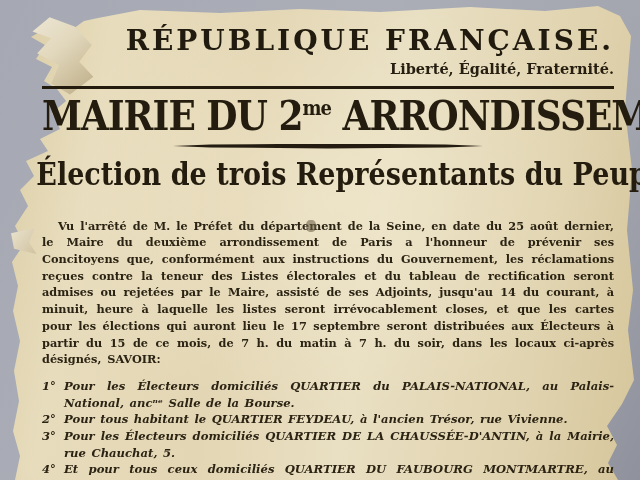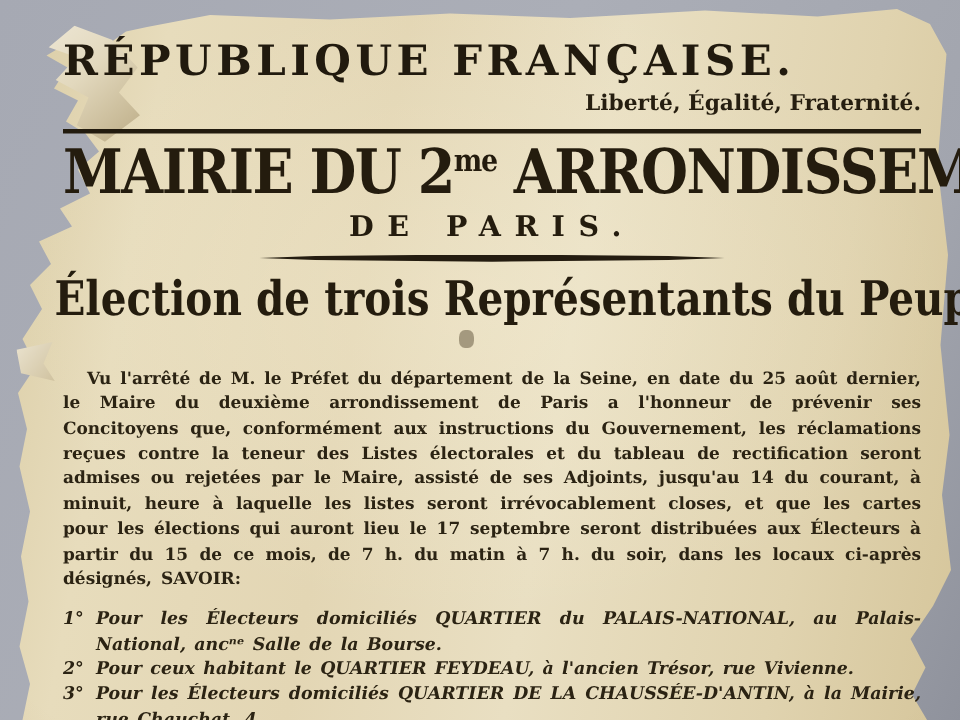--- a/index.html
+++ b/index.html
@@ -31,21 +31,21 @@
   }
   .flap2{
     position:absolute; left:8px; top:228px; width:30px; height:26px;
     background:linear-gradient(130deg,#ece5d2,#cfc19e);
     clip-path:polygon(10% 20%, 90% 0%, 70% 55%, 95% 100%, 20% 80%);
   }
   .content{
     position:absolute; left:42px; right:26px; top:0; color:#2a2214;
   }
   .rep-title{
-    margin-top:24px; text-align:left; font-weight:bold; font-size:28px;
+    margin-top:24px; text-align:right; font-weight:bold; font-size:28px;
     letter-spacing:3px; color:#211a0e; white-space:nowrap;
   }
   .motto{ margin-top:3px; text-align:right; font-weight:bold; font-size:14.5px; color:#261e10;}
   .top-rule{ margin-top:9px; height:2.5px; background:#221b0e;}
   .mairie{
     margin-top:5px; text-align:center; font-weight:bold; font-size:36px; color:#241c0e;
     transform:scale(1,1.14); transform-origin:50% 50%; white-space:nowrap; letter-spacing:-1px;
   }
   .mairie sup{ font-size:0.5em; vertical-align:super;}
   .deparis{ margin-top:4px; text-align:center; font-weight:bold; font-size:19px; letter-spacing:9px; color:#241c0e;}
@@ -78,40 +78,39 @@
   <div class="paper"></div>
   <div class="flap"></div>
   <div class="flap2"></div>
 
   <div class="content">
     <div class="rep-title">RÉPUBLIQUE FRANÇAISE.</div>
     <div class="motto">Liberté, Égalité, Fraternité.</div>
     <div class="top-rule"></div>
 
     <div class="mairie"><span>MAIRIE DU 2</span><sup>me</sup><span> ARRONDISSEMENT</span></div>
-    <div class="deparis">DE PARIS.</div>
 
     <div class="swell swell1"></div>
 
     <div class="election">Élection de trois Représentants du Peuple.</div>
 
     <p class="body-par par1">Vu l'arrêté de M. le Préfet du département de la Seine, en date du 25 août dernier, le Maire du deuxième arrondissement de Paris a l'honneur de prévenir ses Concitoyens que, conformément aux instructions du Gouvernement, les réclamations reçues contre la teneur des Listes électorales et du tableau de rectification seront admises ou rejetées par le Maire, assisté de ses Adjoints, jusqu'au 14 du courant, à minuit, heure à laquelle les listes seront irrévocablement closes, et que les cartes pour les élections qui auront lieu le 17 septembre seront distribuées aux Électeurs à partir du 15 de ce mois, de 7 h. du matin à 7 h. du soir, dans les locaux ci-après désignés, SAVOIR:</p>
 
     <div class="plist">
       <div class="plist-item">
         <span class="plist-num">1°</span>
         <span class="plist-text">Pour les Électeurs domiciliés QUARTIER du PALAIS-NATIONAL, au Palais-National, ancⁿᵉ Salle de la Bourse.</span>
       </div>
       <div class="plist-item">
         <span class="plist-num">2°</span>
-        <span class="plist-text">Pour ceux habitant le QUARTIER FEYDEAU, à l'ancien Trésor, rue Vivienne.</span>
+        <span class="plist-text">Pour tous habitant le QUARTIER FEYDEAU, à l'ancien Trésor, rue Vivienne.</span>
       </div>
       <div class="plist-item">
         <span class="plist-num">3°</span>
-        <span class="plist-text">Pour les Électeurs domiciliés QUARTIER DE LA CHAUSSÉE-D'ANTIN, à la Mairie, rue Chauchat, 4.</span>
+        <span class="plist-text">Pour les Électeurs domiciliés QUARTIER DE LA CHAUSSÉE-D'ANTIN, à la Mairie, rue Chauchat, 5.</span>
       </div>
       <div class="plist-item">
         <span class="plist-num">4°</span>
         <span class="plist-text hang">Et pour tous ceux domiciliés QUARTIER DU FAUBOURG MONTMARTRE, au Conservatoire, rue Bergère, péristyle de la Salle des Concerts.</span>
       </div>
     </div>
 
   </div>
 
   <div class="stamp"></div>

